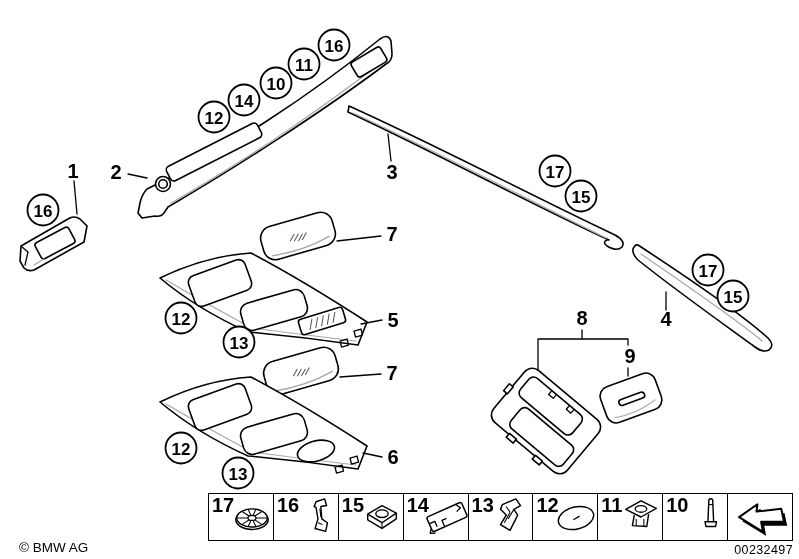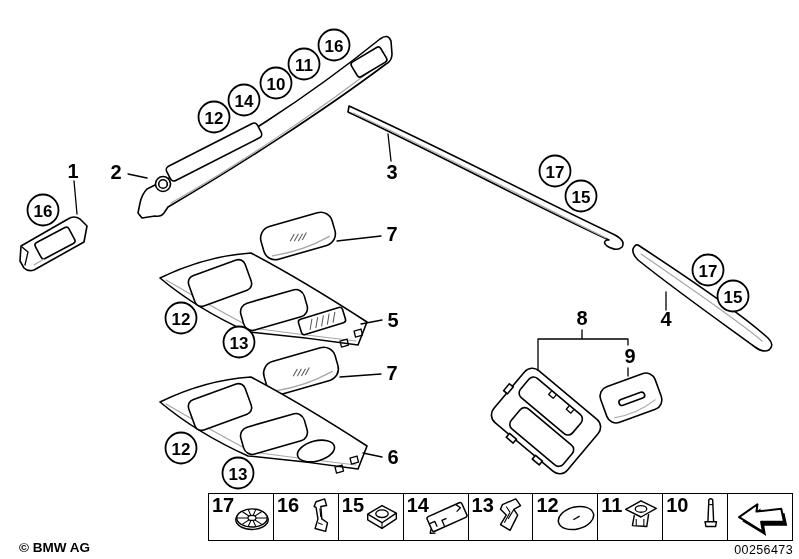--- a/index.html
+++ b/index.html
@@ -17,21 +17,21 @@
   .lbl{font-family:"Liberation Sans",sans-serif;font-weight:bold;font-size:20px;text-anchor:middle;fill:#000;}
   .legend{
     position:absolute;left:208px;top:493px;width:585px;height:48px;
     display:flex;border:1.6px solid #000;box-sizing:border-box;background:#fff;
   }
   .cell{flex:1 1 0;position:relative;border-left:1.4px solid #000;box-sizing:border-box;}
   .cell:first-child{border-left:none;}
   .cnum{position:absolute;left:3px;top:1px;font-size:20px;font-weight:bold;color:#000;line-height:1;}
   .cicon{position:absolute;right:0px;top:1px;}
   .arrowcell .cicon{right:2px;top:2px;}
-  .copyright{position:absolute;left:19px;top:540px;font-size:13.5px;font-weight:700;color:#000;}
+  .copyright{position:absolute;left:19px;top:540px;font-size:13.5px;font-weight:400;color:#000;}
   .diagnum{position:absolute;left:725px;top:543px;width:68px;text-align:right;font-size:12.5px;color:#000;letter-spacing:.4px;}
 </style>
 </head>
 <body>
 
 <div class="stage">
 
   <svg class="art" width="799" height="559" viewBox="0 0 799 559">
 
     <g>
@@ -297,15 +297,15 @@
       <svg class="cicon" width="56" height="44" viewBox="0 0 60 48">
         <g transform="translate(1,1)">
           <path d="M4,22 L24,8 L23,16 L50,13 L53,27 L28,27 L30,38 Z" transform="translate(3.5,4.5)" fill="#000"></path>
           <path d="M4,22 L24,8 L23,16 L50,13 L53,27 L28,27 L30,38 Z" fill="#fff" stroke="#000" stroke-width="2.2" stroke-linejoin="round"></path>
         </g>
       </svg>
     </div>
   </div>
 
   <div class="copyright">© BMW AG</div>
-  <div class="diagnum">00256473</div>
+  <div class="diagnum">00232497</div>
 
 </div>
 
 </body></html>

